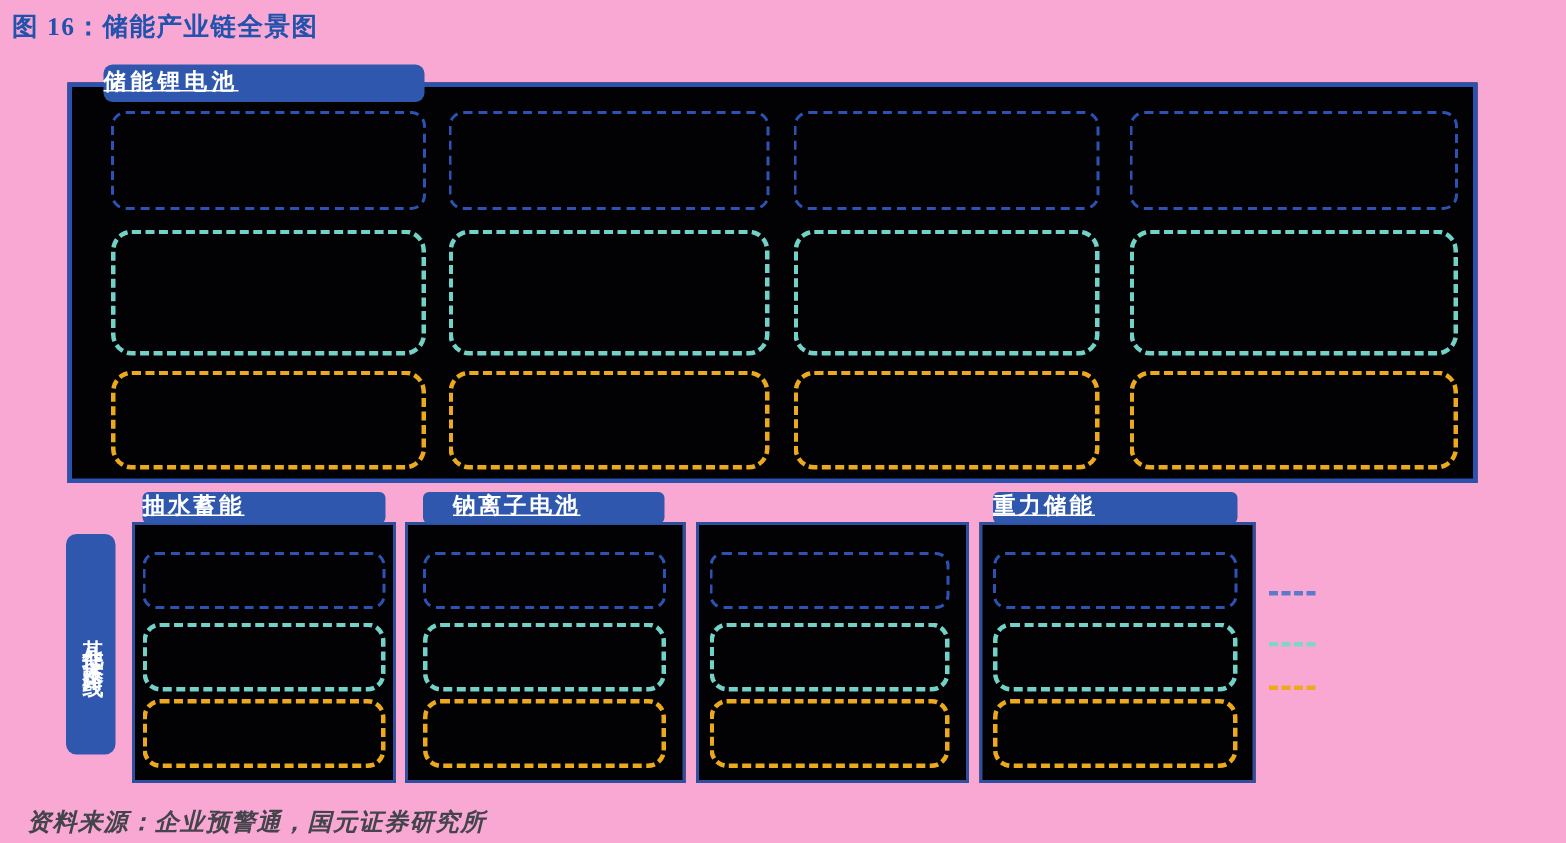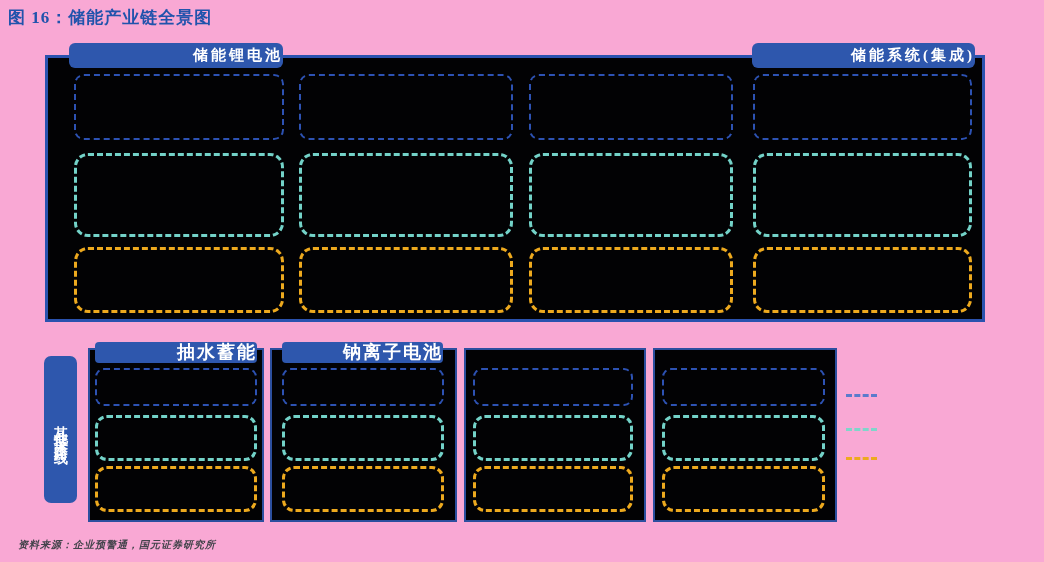--- a/index.html
+++ b/index.html
@@ -16,24 +16,25 @@
     letter-spacing:1px;
   }
   
   .top-container {
     position:absolute; left:45px; top:55px; width:940px; height:267px;
     background:#020204; border:3px solid #2a52ae;
   }
   .hdr {
     position:absolute; height:25px; line-height:24px;
     background:#2e57ad; border-radius:6px;
-    color:#ffffff; font-weight:bold; font-size:15px; text-align:right;
+    color:#ffffff; font-weight:bold; font-size:15px; text-align:left;
     letter-spacing:3px;
     font-family:"Liberation Serif", serif;
     z-index:3;
+    text-decoration:underline;
   }
   .hdr.sans { font-family:"Liberation Sans", sans-serif; letter-spacing:1px; }
   .t-hdr { top:43px; }
   .t-h1 { left:69px;  width:214px; }
   .t-h2 { left:301px; width:209px; }
   .t-h3 { left:530px; width:205px; }
   .t-h4 { left:752px; width:223px; }
   .box { position:absolute; background:transparent; z-index:2; }
   .tier1 { border:2px dashed #2d52b3; border-radius:10px; }
   .tier2 { border:3px dashed #73d2c8; border-radius:14px; }
@@ -56,56 +57,55 @@
     z-index:3;
   }
   .b-panel {
     position:absolute; top:348px; height:174px;
     background:#020204; border:2px solid #2c4f9e; z-index:1;
   }
   .b-p1 { left:88px;  width:176px; }
   .b-p2 { left:270px; width:187px; }
   .b-p3 { left:464px; width:182px; }
   .b-p4 { left:653px; width:184px; }
-  .b-hdr { top:342px; height:21px; line-height:20px; font-size:18px; border-radius:4px; letter-spacing:2px; }
+  .b-hdr { top:328px; height:21px; line-height:20px; font-size:15px; border-radius:4px; letter-spacing:2px; }
   .b-h1 { left:95px;  width:162px; }
-  .b-h2 { left:282px; width:161px; }
+  .b-h2 { left:282px; width:161px;padding-left:20px; }
   .b-h3 { left:476px; width:161px; }
   .b-h4 { left:662px; width:163px; }
   .b-r1 { top:368px; height:38px; border-width:2px; border-radius:9px; }
   .b-r2 { top:415px; height:46px; border-radius:12px; }
   .b-r3 { top:466px; height:46px; border-radius:12px; }
   .b-c1 { left:95px;  width:162px; }
   .b-c2 { left:282px; width:162px; }
   .b-c3 { left:473px; width:160px; }
   .b-c4 { left:662px; width:163px; }
   
   .legend-line { position:absolute; left:846px; width:31px; height:0; border-top:3px dashed #5a7bcc; }
   .lg-1 { top:394px; border-top-color:#5a7bcc; }
   .lg-2 { top:428px; border-top-color:#7fd5ca; }
   .lg-3 { top:457px; border-top-color:#edaa1e; }
   
   .source {
     position:absolute; left:18px; top:538px;
-    font-size:10px; font-style:italic; font-weight:bold;
+    font-size:16px; font-style:italic; font-weight:bold;
     color:#44444c; letter-spacing:1px;
     font-family:"Liberation Serif", serif;
   }
 </style>
 </head>
 <body>
 
 <div class="page">
 
   <div class="title">图 16：储能产业链全景图</div>
 
   <div class="top-container"></div>
 
   <div class="hdr t-hdr t-h1">储能锂电池</div>
-  <div class="hdr t-hdr t-h4">储能系统(集成)</div>
 
   <div class="box tier1 t-r1 t-c1"></div>
   <div class="box tier1 t-r1 t-c2"></div>
   <div class="box tier1 t-r1 t-c3"></div>
   <div class="box tier1 t-r1 t-c4"></div>
 
   <div class="box tier2 t-r2 t-c1"></div>
   <div class="box tier2 t-r2 t-c2"></div>
   <div class="box tier2 t-r2 t-c3"></div>
   <div class="box tier2 t-r2 t-c4"></div>
@@ -117,20 +117,21 @@
 
   <div class="side-tab">其他技术路线</div>
 
   <div class="b-panel b-p1"></div>
   <div class="b-panel b-p2"></div>
   <div class="b-panel b-p3"></div>
   <div class="b-panel b-p4"></div>
 
   <div class="hdr b-hdr b-h1">抽水蓄能</div>
   <div class="hdr b-hdr b-h2">钠离子电池</div>
+  <div class="hdr b-hdr b-h4">重力储能</div>
 
   <div class="box tier1 b-r1 b-c1"></div>
   <div class="box tier1 b-r1 b-c2"></div>
   <div class="box tier1 b-r1 b-c3"></div>
   <div class="box tier1 b-r1 b-c4"></div>
 
   <div class="box tier2 b-r2 b-c1"></div>
   <div class="box tier2 b-r2 b-c2"></div>
   <div class="box tier2 b-r2 b-c3"></div>
   <div class="box tier2 b-r2 b-c4"></div>

